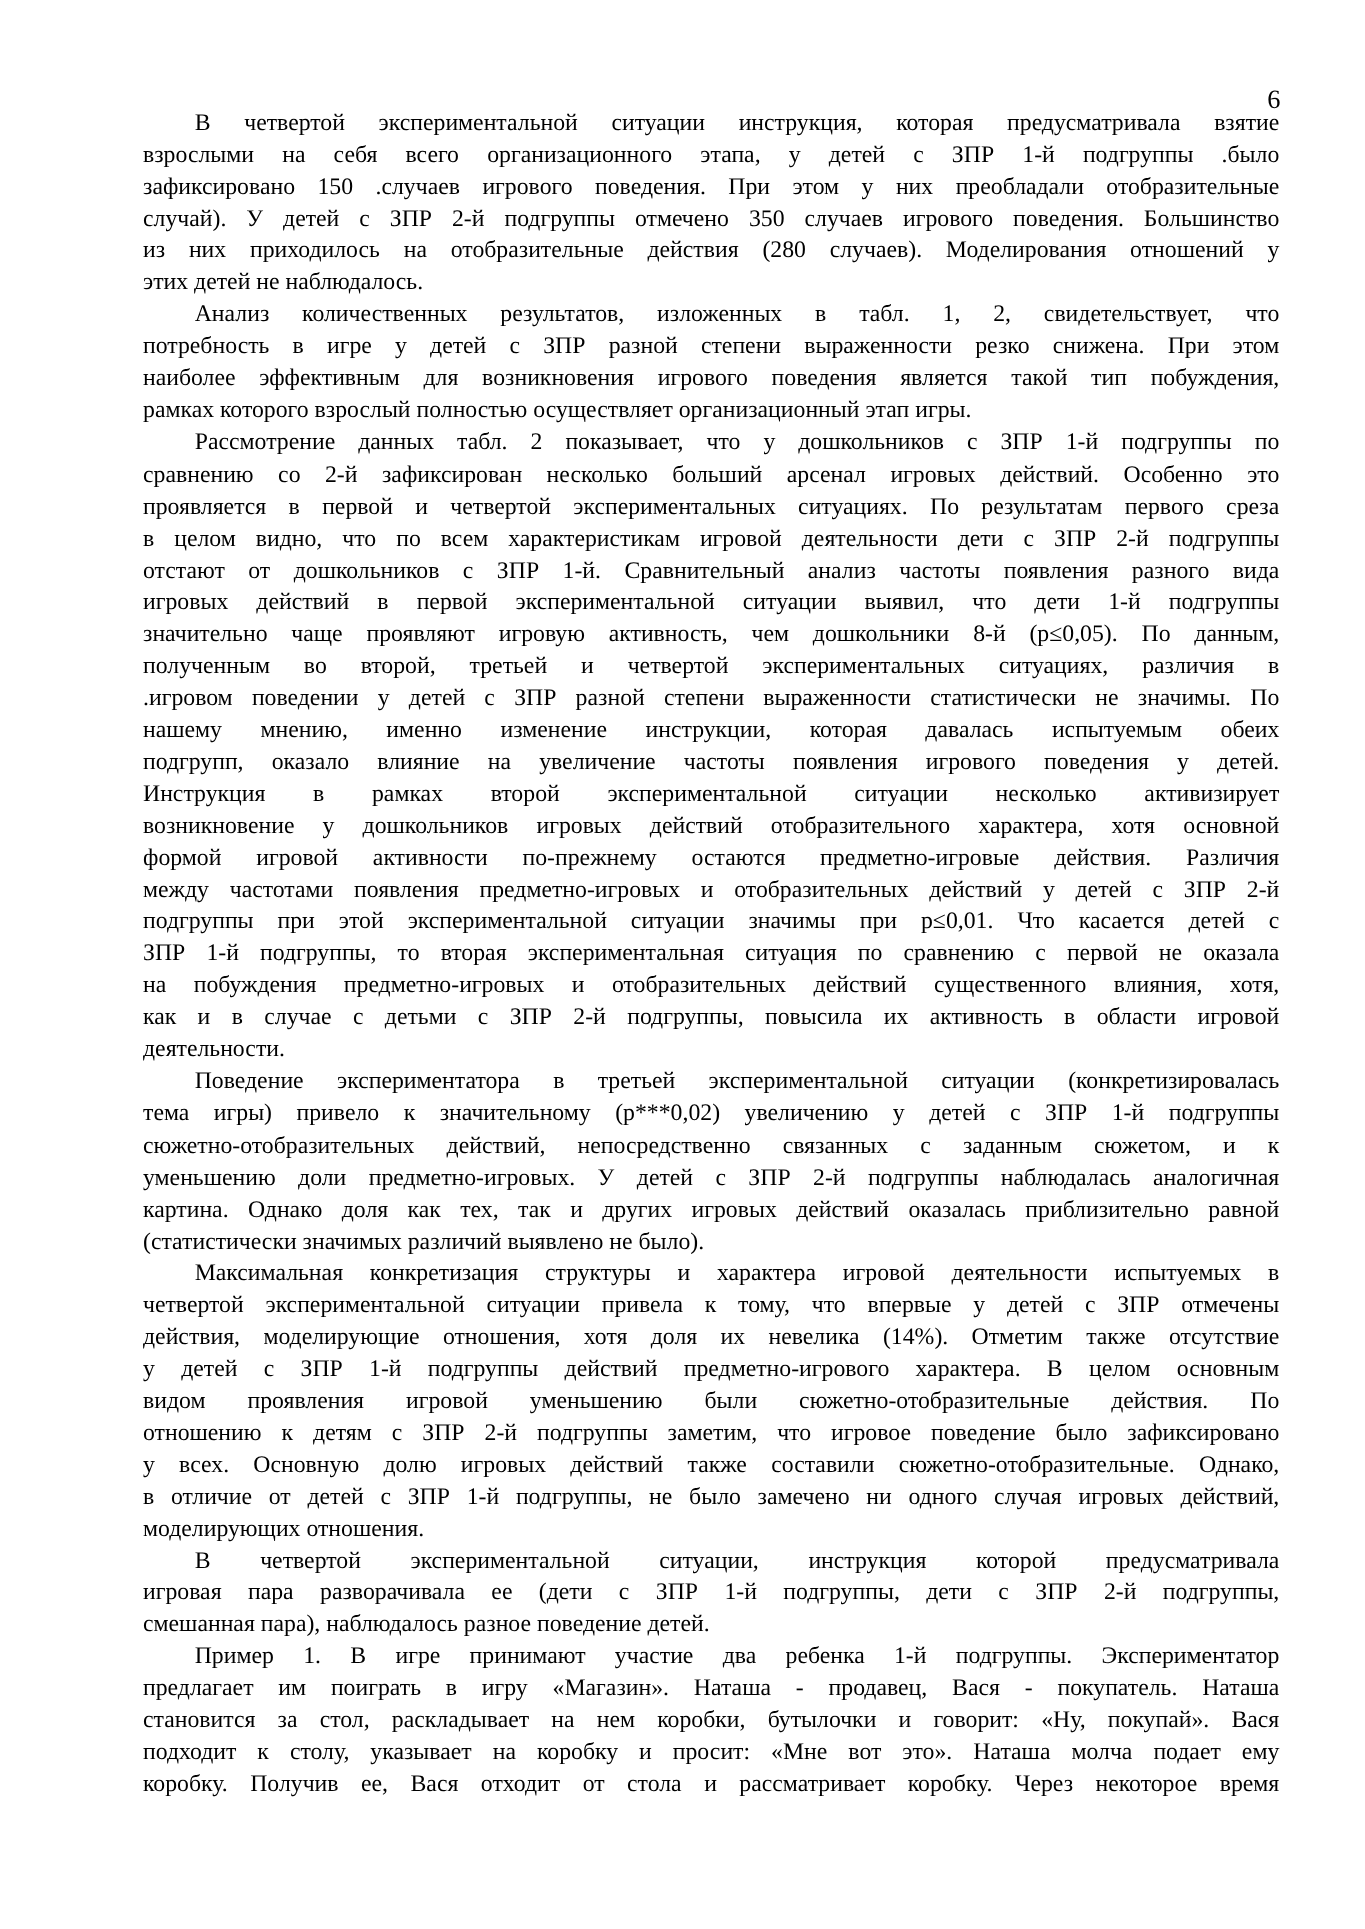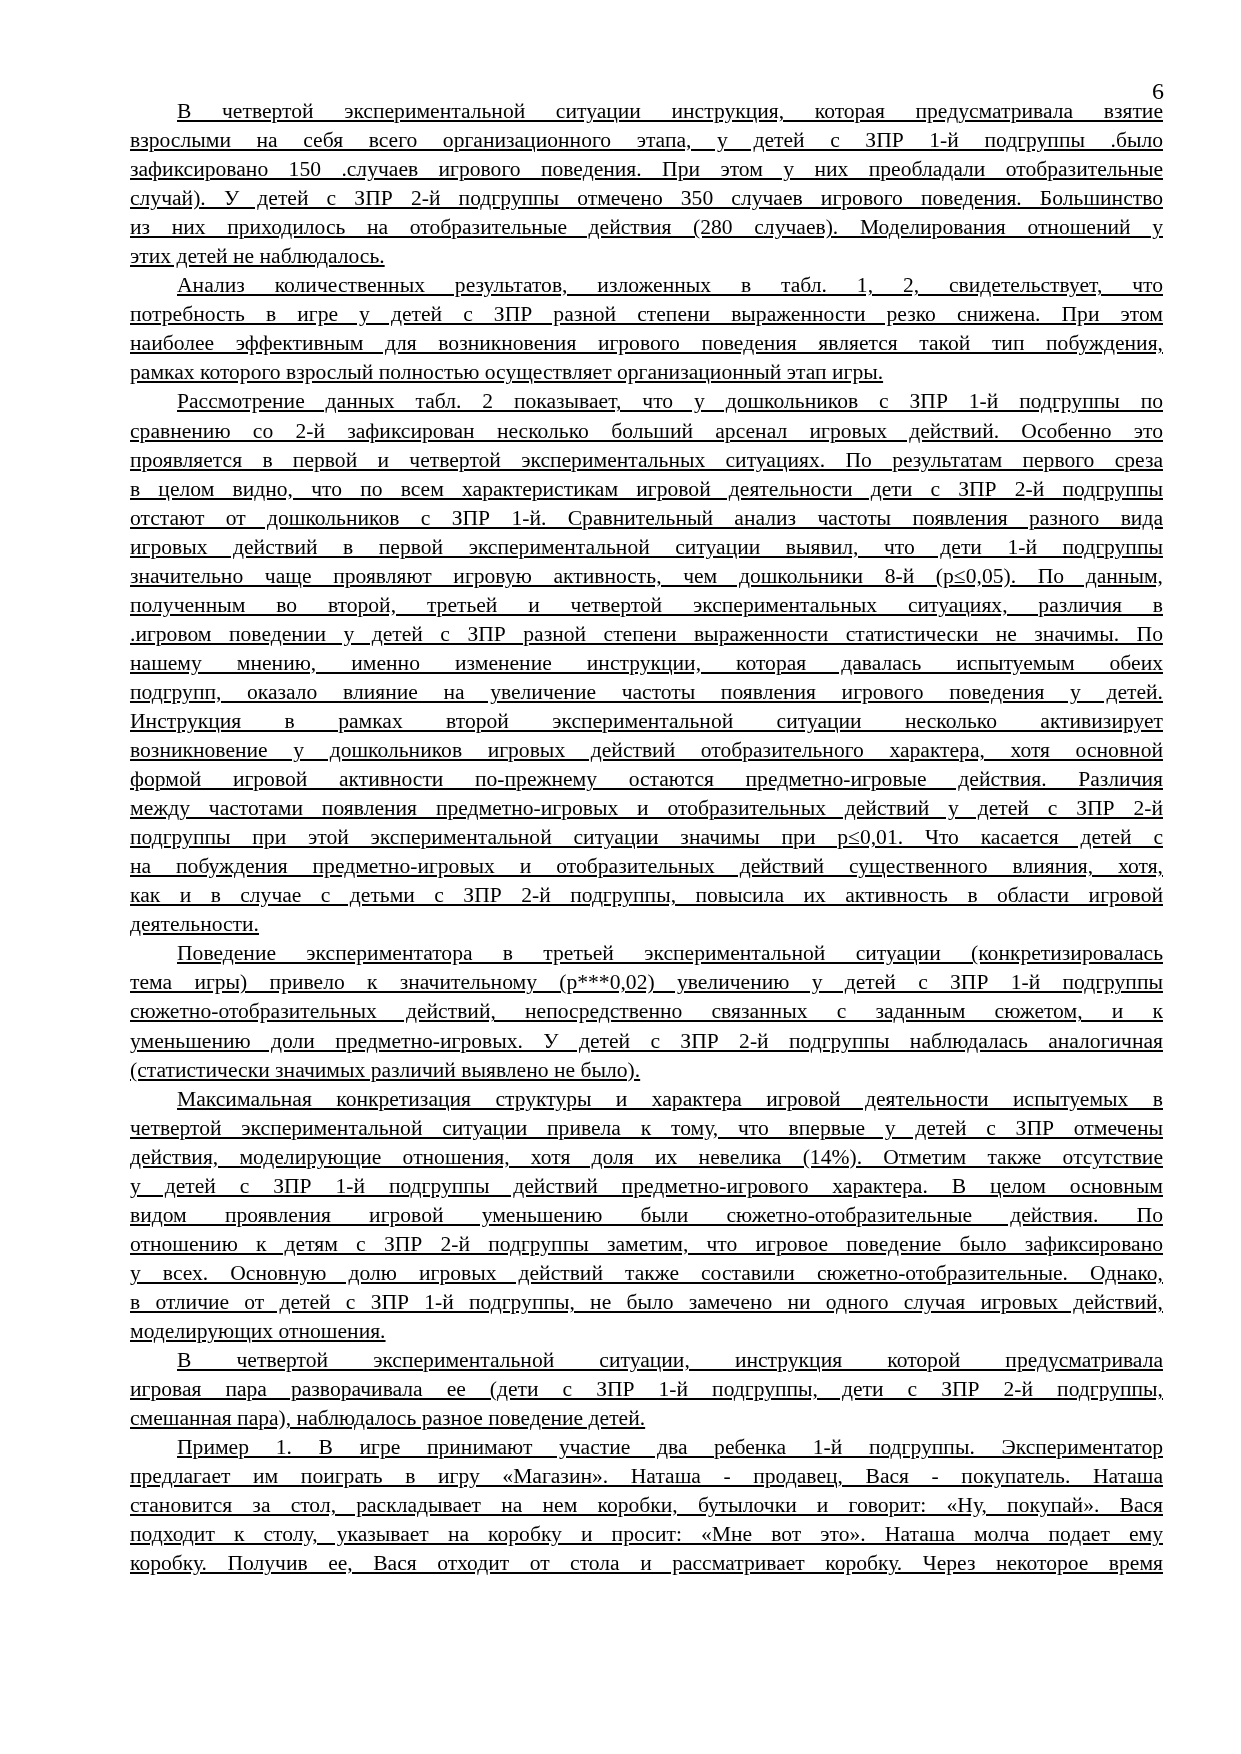--- a/index.html
+++ b/index.html
@@ -14,21 +14,20 @@
     font-size: 24px; line-height: 30px; text-align: right;
   }
   .body-text {
     position: absolute; left: 130px; top: 97px; width: 1033px;
   }
   .line {
     display: block; height: 29.05px; line-height: 29.05px;
     font-size: 21.6px; white-space: nowrap;
     text-align: justify; text-align-last: justify;
     overflow: visible;
-    text-decoration: underline;
   }
   .line.indent { padding-left: 47px; box-sizing: border-box; }
   .line.last { text-align-last: left; }
 </style>
 </head>
 <body>
 
 <div class="page">
   <div class="page-number">6</div>
 
@@ -60,30 +59,32 @@
       <span class="line">значительно чаще проявляют игровую активность, чем дошкольники 8-й (p≤0,05). По данным,</span>
       <span class="line">полученным во второй, третьей и четвертой экспериментальных ситуациях, различия в</span>
       <span class="line">.игровом поведении у детей с ЗПР разной степени выраженности статистически не значимы. По</span>
       <span class="line">нашему мнению, именно изменение инструкции, которая давалась испытуемым обеих</span>
       <span class="line">подгрупп, оказало влияние на увеличение частоты появления игрового поведения у детей.</span>
       <span class="line">Инструкция в рамках второй экспериментальной ситуации несколько активизирует</span>
       <span class="line">возникновение у дошкольников игровых действий отобразительного характера, хотя основной</span>
       <span class="line">формой игровой активности по-прежнему остаются предметно-игровые действия. Различия</span>
       <span class="line">между частотами появления предметно-игровых и отобразительных действий у детей с ЗПР 2-й</span>
       <span class="line">подгруппы при этой экспериментальной ситуации значимы при p≤0,01. Что касается детей с</span>
+      <span class="line">ЗПР 1-й подгруппы, то вторая экспериментальная ситуация по сравнению с первой не оказала</span>
       <span class="line">на побуждения предметно-игровых и отобразительных действий существенного влияния, хотя,</span>
       <span class="line">как и в случае с детьми с ЗПР 2-й подгруппы, повысила их активность в области игровой</span>
       <span class="line last">деятельности.</span>
     </div>
 
     <div class="paragraph">
       <span class="line indent">Поведение экспериментатора в третьей экспериментальной ситуации (конкретизировалась</span>
       <span class="line">тема игры) привело к значительному (p***0,02) увеличению у детей с ЗПР 1-й подгруппы</span>
       <span class="line">сюжетно-отобразительных действий, непосредственно связанных с заданным сюжетом, и к</span>
       <span class="line">уменьшению доли предметно-игровых. У детей с ЗПР 2-й подгруппы наблюдалась аналогичная</span>
+      <span class="line">картина. Однако доля как тех, так и других игровых действий оказалась приблизительно равной</span>
       <span class="line last">(статистически значимых различий выявлено не было).</span>
     </div>
 
     <div class="paragraph">
       <span class="line indent">Максимальная конкретизация структуры и характера игровой деятельности испытуемых в</span>
       <span class="line">четвертой экспериментальной ситуации привела к тому, что впервые у детей с ЗПР отмечены</span>
       <span class="line">действия, моделирующие отношения, хотя доля их невелика (14%). Отметим также отсутствие</span>
       <span class="line">у детей с ЗПР 1-й подгруппы действий предметно-игрового характера. В целом основным</span>
       <span class="line">видом проявления игровой уменьшению были сюжетно-отобразительные действия. По</span>
       <span class="line">отношению к детям с ЗПР 2-й подгруппы заметим, что игровое поведение было зафиксировано</span>

